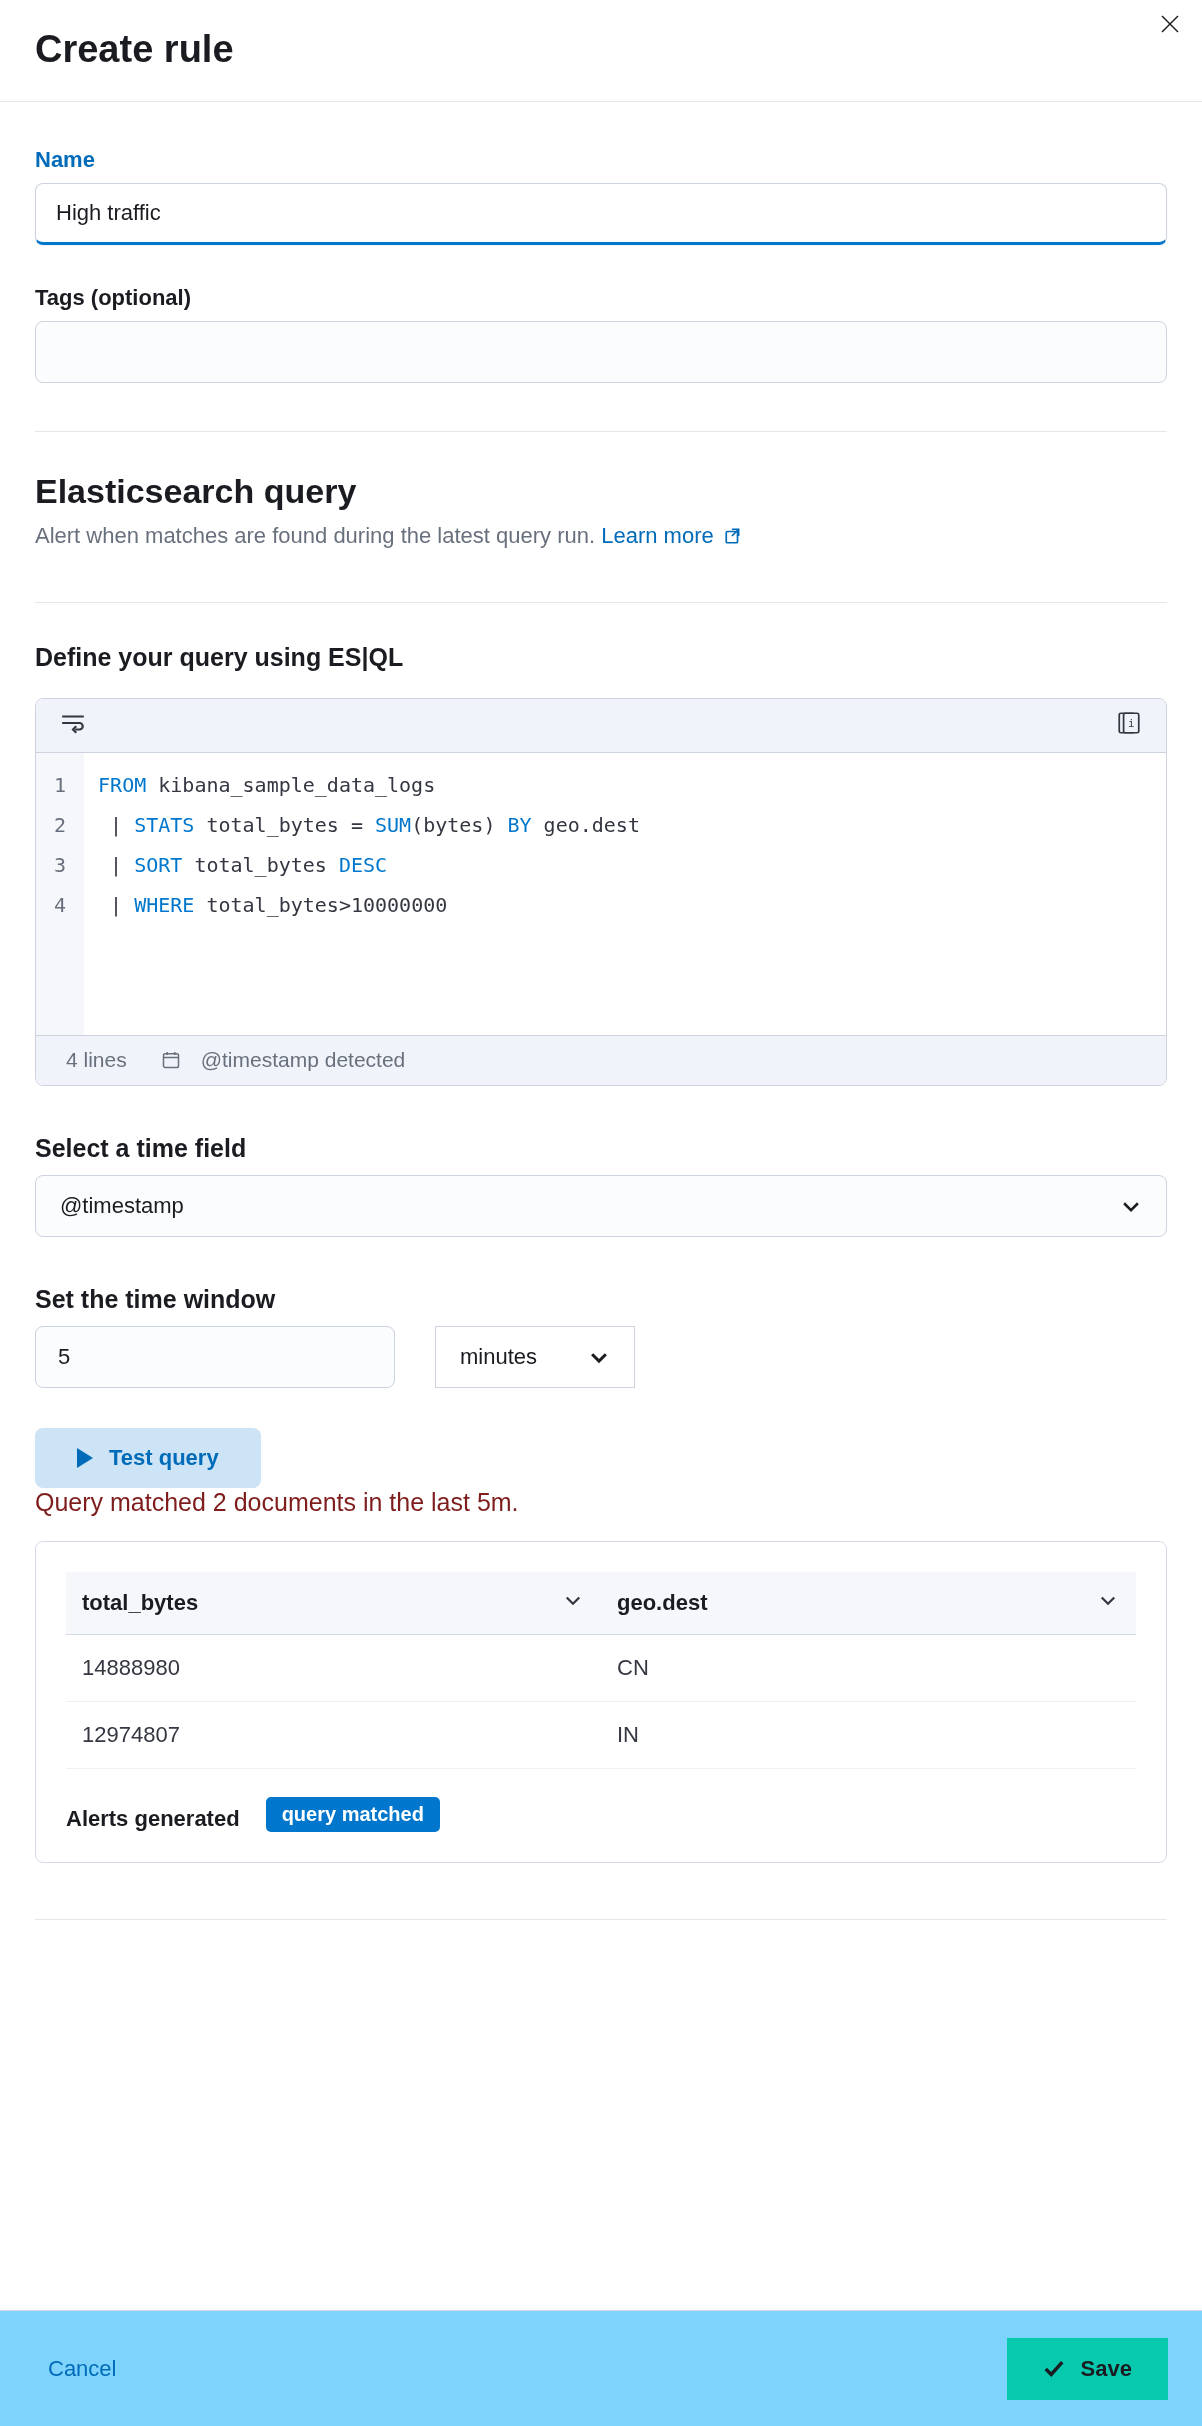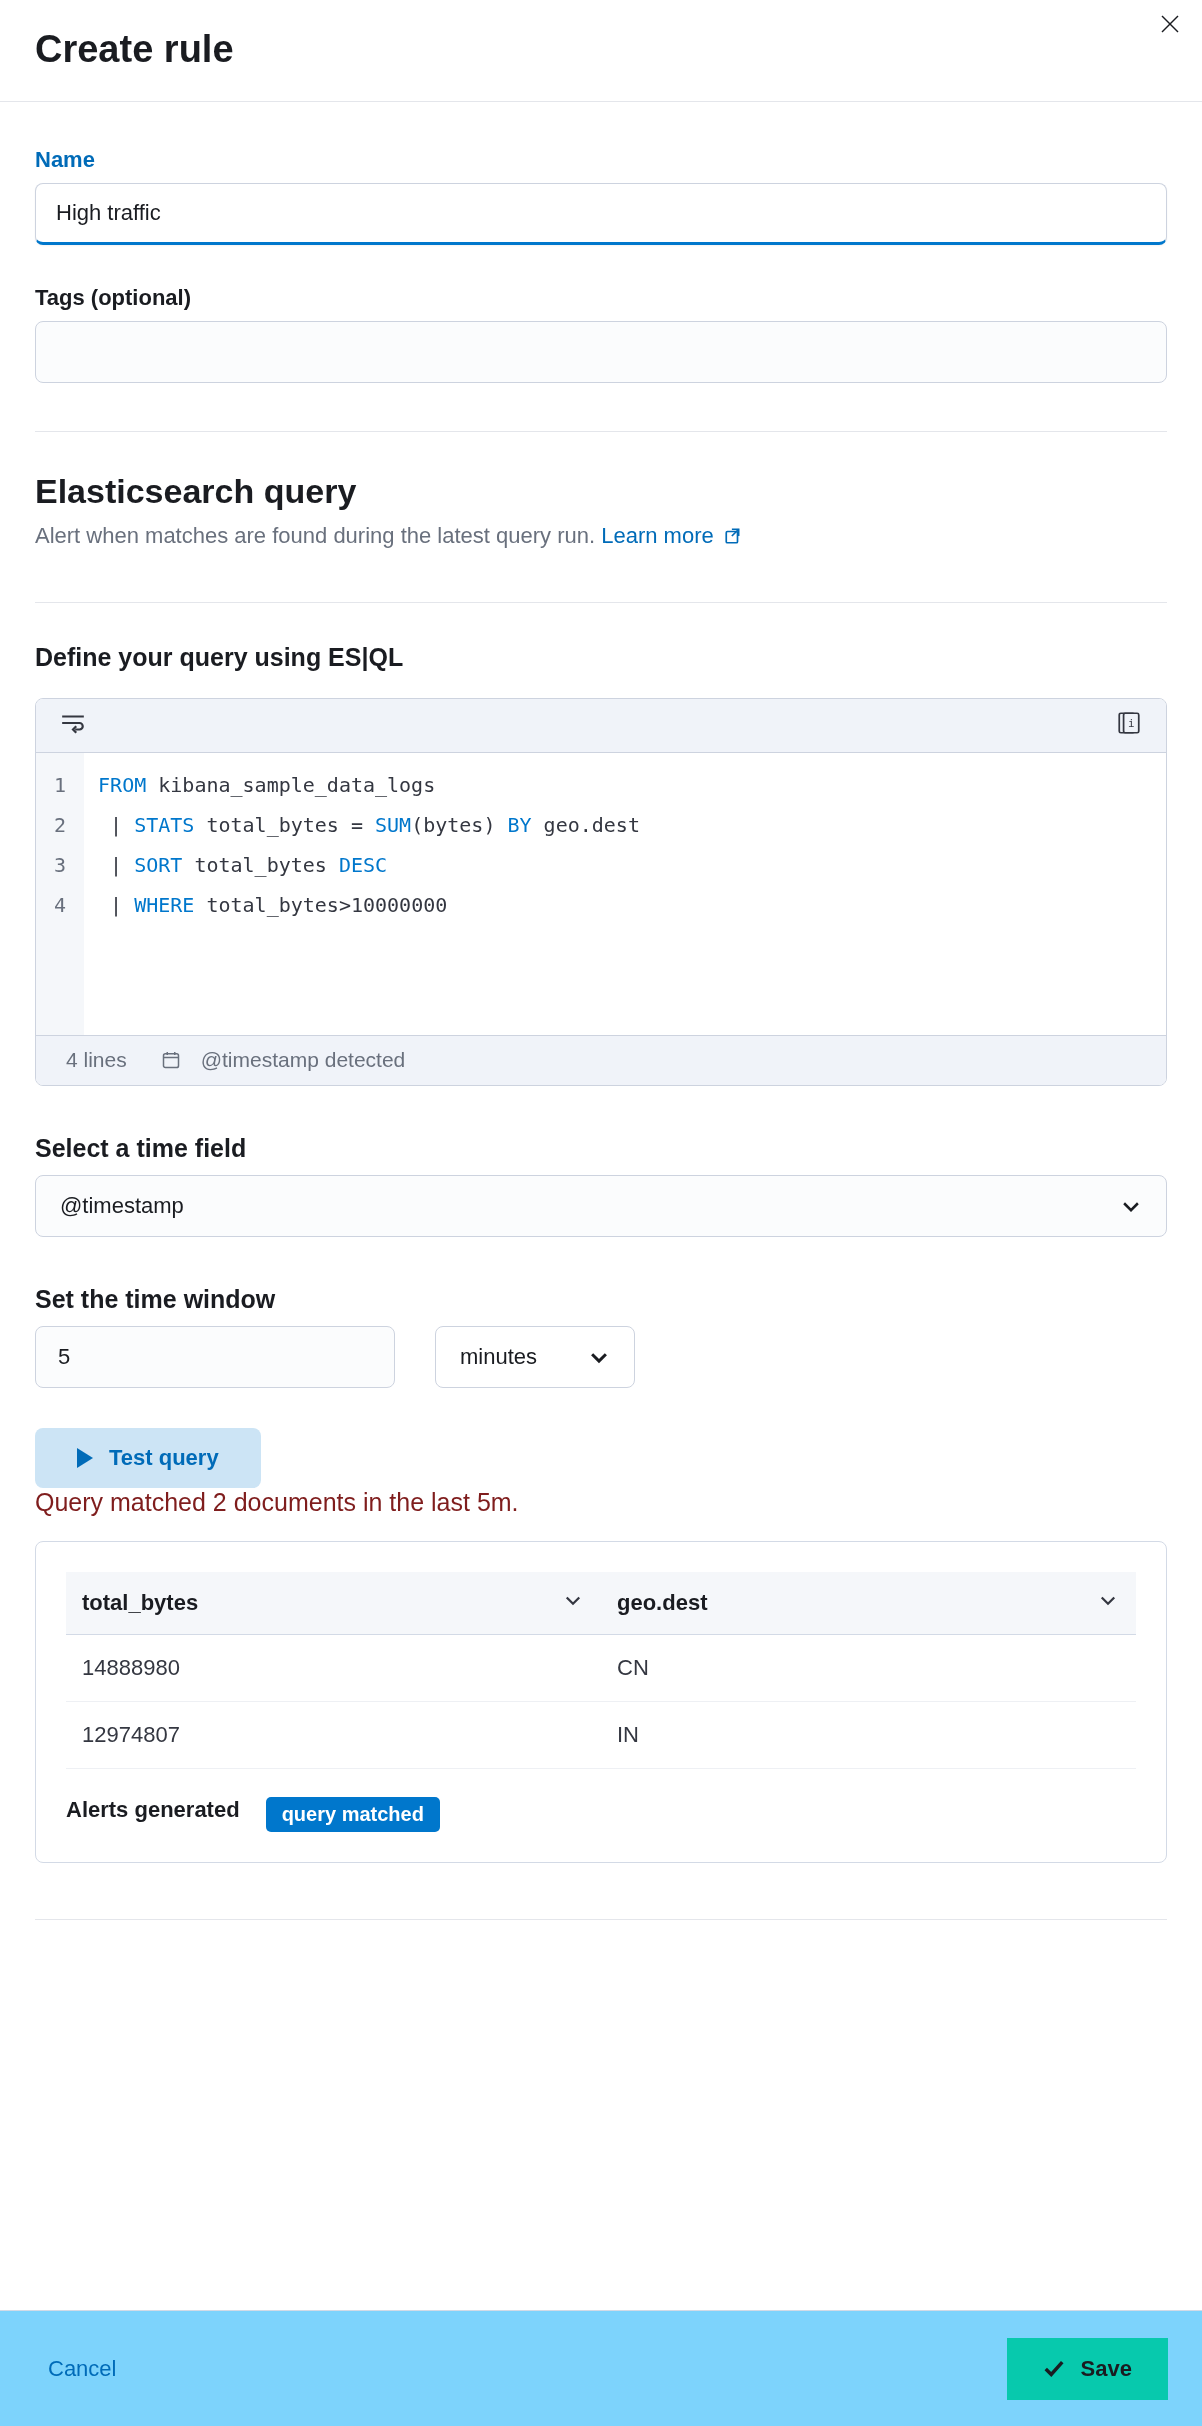--- a/index.html
+++ b/index.html
@@ -205,21 +205,21 @@
     font-size: 22px;
     color: #1a1c21;
     display: flex;
     align-items: center;
   }
   .unit-select {
     width: 200px;
     height: 62px;
     background: #fff;
     border: 1px solid #cdd3df;
-    border-radius: 8px;
+    border-radius: 0;
     padding: 0 24px;
     font-size: 22px;
     color: #1a1c21;
     display: flex;
     align-items: center;
     justify-content: space-between;
     cursor: pointer;
   }
   .test-query-btn {
     display: inline-flex;
@@ -275,21 +275,21 @@
     transform: translateY(-50%);
   }
   .results-table td {
     font-size: 22px;
     padding: 20px 16px;
     border-bottom: 1px solid #eef0f4;
     color: #343741;
   }
   .alerts-row {
     display: flex;
-    align-items: flex-start;
+    align-items: flex-end;
     gap: 26px;
     margin-top: 28px;
   }
   .alerts-label {
     font-size: 22px;
     font-weight: 700;
     color: #1a1c21;
   }
   .badge {
     background: #0077cc;

